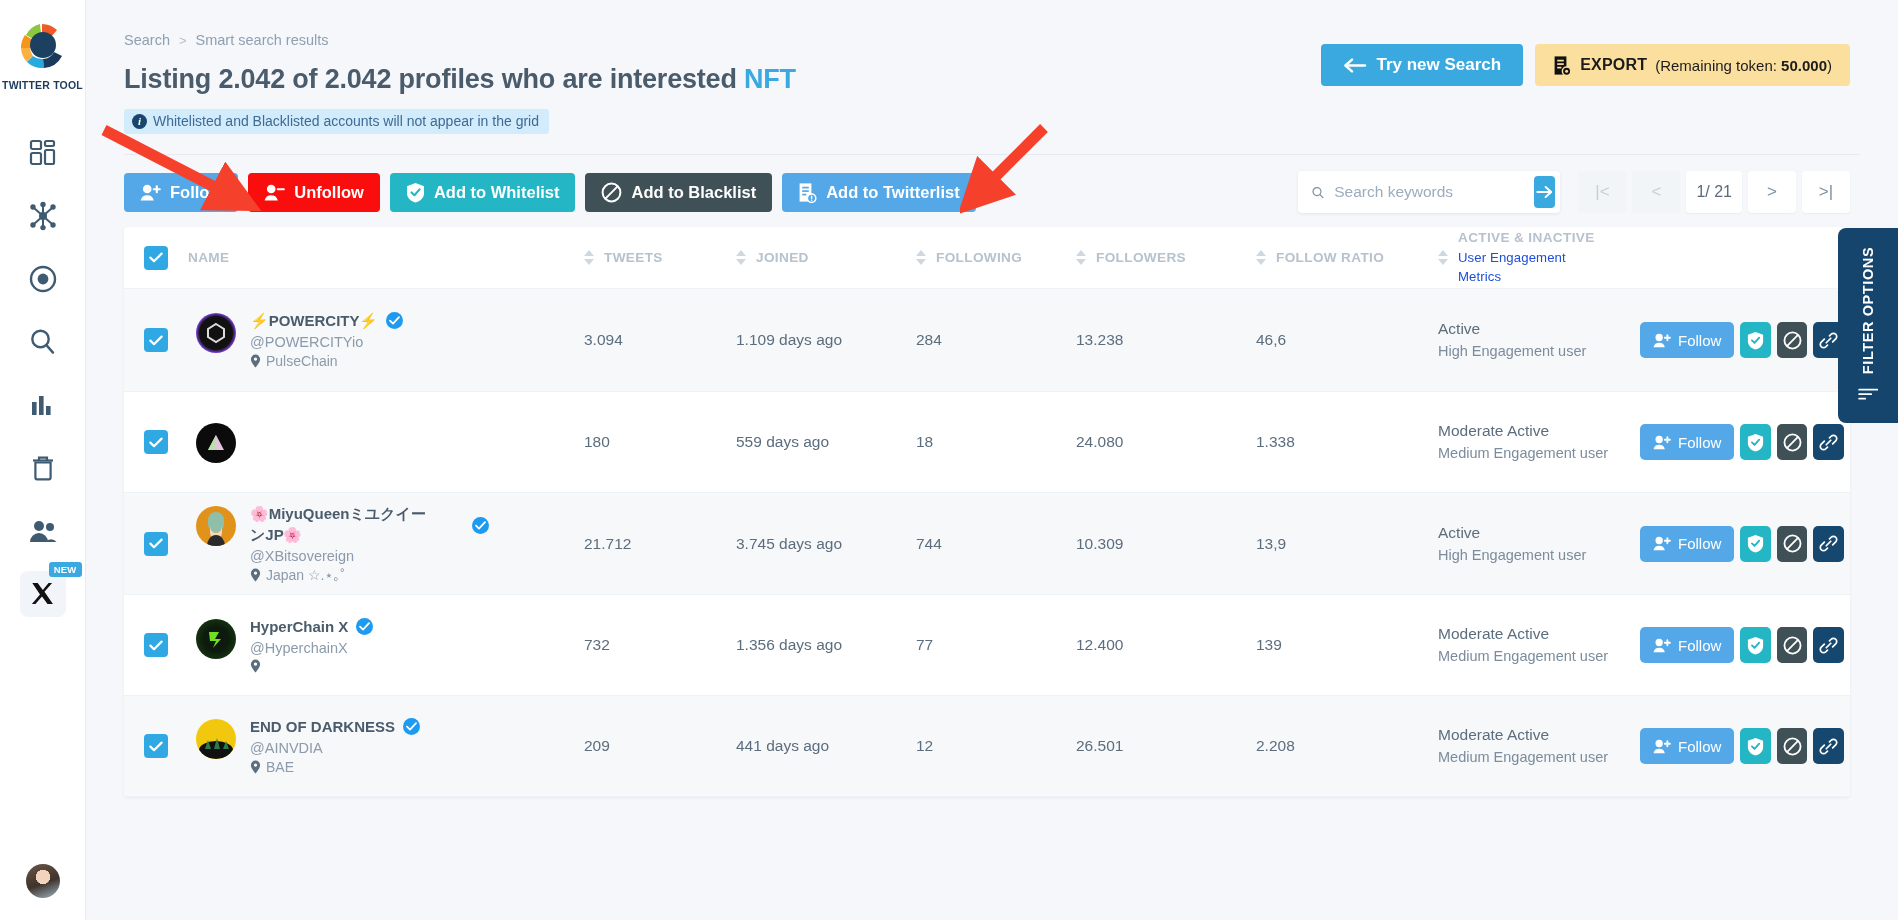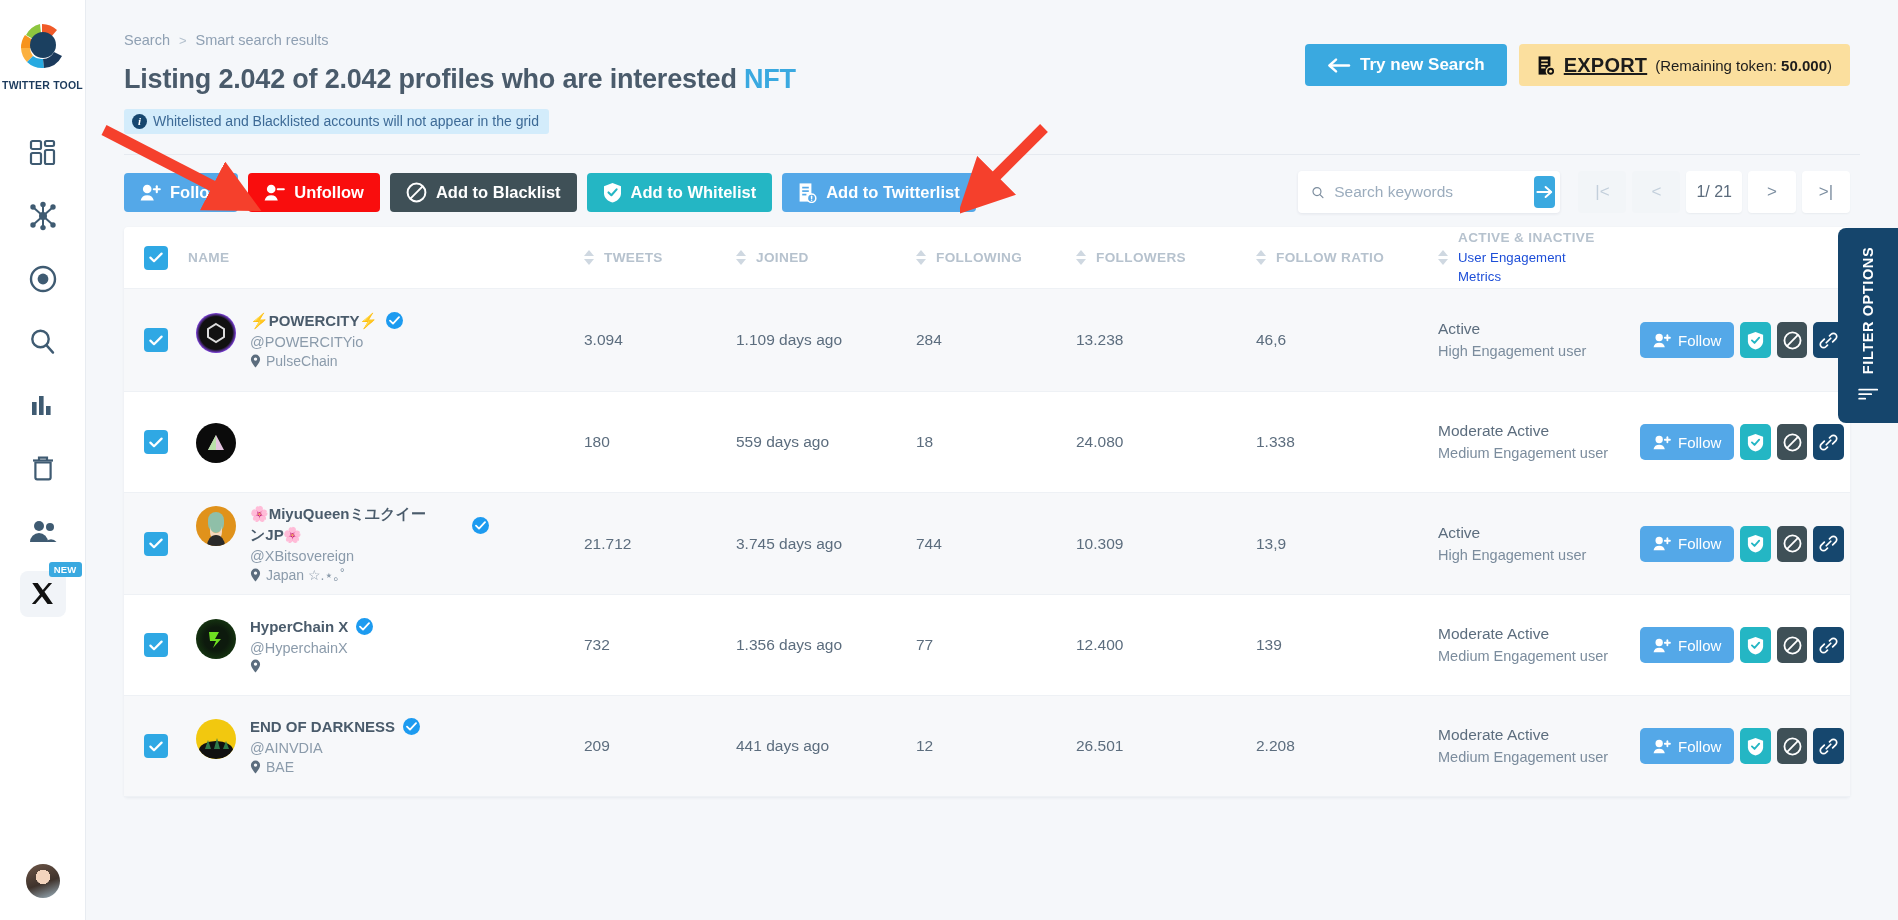--- a/index.html
+++ b/index.html
@@ -79,21 +79,21 @@
     height: 42px; padding: 0 22px; font-size: 17px; font-weight: 700;
     display: flex; align-items: center; gap: 9px; cursor: pointer;
     font-family: inherit;
   }
   .btn-export {
     background: #fbdf9e; color: #1c1c1c; border: 0; border-radius: 4px;
     height: 42px; padding: 0 18px; font-size: 14.5px;
     display: flex; align-items: center; gap: 8px; cursor: pointer;
     font-family: inherit;
   }
-  .btn-export .ex-label { font-weight: 700; font-size: 20px; letter-spacing: .2px; text-decoration: underline; }
+  .btn-export .ex-label { font-weight: 700; font-size: 16px; letter-spacing: .2px; }
   .btn-export .ex-rest { font-size: 15px; }
   .btn-export b { font-weight: 700; }
 
   .divider { margin: 20px 38px 0 38px; border-top: 1px solid #e6eaf0; }
 
   
   .action-row {
     display: flex; align-items: center; justify-content: space-between;
     padding: 16px 48px 0 38px;
   }
@@ -372,33 +372,33 @@
           <span>Follow</span>
         </button>
         <button class="abtn unfollow">
           <svg width="21" height="17" viewBox="0 0 21 17">
             <circle cx="7.2" cy="5" r="4.3" fill="#fff"></circle>
             <path d="M0.6 16.4 a6.8 6.8 0 0 1 13.2 0 z" fill="#fff"></path>
             <line x1="13.8" y1="5.3" x2="19.8" y2="5.3" stroke="#fff" stroke-width="2.1" stroke-linecap="round"></line>
           </svg>
           <span>Unfollow</span>
         </button>
+        <button class="abtn white">
+          <svg width="19" height="21" viewBox="0 0 19 21">
+            <path d="M9.5 1 L18 4.2 v7 c0 5 -4.2 8 -8.5 9.4 C5.2 19.2 1 16.2 1 11.2 v-7 z" fill="#fff"></path>
+            <polyline points="5.5,10.4 8.4,13.2 13.6,7.4" fill="none" stroke="#24b6c4" stroke-width="2.1" stroke-linecap="round" stroke-linejoin="round"></polyline>
+          </svg>
+          <span>Add to Whitelist</span>
+        </button>
         <button class="abtn black">
           <svg width="21" height="21" viewBox="0 0 21 21">
             <circle cx="10.5" cy="10.5" r="8.9" fill="none" stroke="#fff" stroke-width="2"></circle>
             <line x1="4.4" y1="16.6" x2="16.6" y2="4.4" stroke="#fff" stroke-width="2"></line>
           </svg>
           <span>Add to Blacklist</span>
-        </button>
-        <button class="abtn white">
-          <svg width="19" height="21" viewBox="0 0 19 21">
-            <path d="M9.5 1 L18 4.2 v7 c0 5 -4.2 8 -8.5 9.4 C5.2 19.2 1 16.2 1 11.2 v-7 z" fill="#fff"></path>
-            <polyline points="5.5,10.4 8.4,13.2 13.6,7.4" fill="none" stroke="#24b6c4" stroke-width="2.1" stroke-linecap="round" stroke-linejoin="round"></polyline>
-          </svg>
-          <span>Add to Whitelist</span>
         </button>
         <button class="abtn twlist">
           <svg width="19" height="21" viewBox="0 0 19 21">
             <path d="M1.6 1.4 h11.8 v18.2 H1.6 z" fill="#fff"></path>
             <line x1="4.2" y1="5.6" x2="10.8" y2="5.6" stroke="#54a8e8" stroke-width="1.7"></line>
             <line x1="4.2" y1="9.1" x2="10.8" y2="9.1" stroke="#54a8e8" stroke-width="1.7"></line>
             <line x1="4.2" y1="12.6" x2="8.4" y2="12.6" stroke="#54a8e8" stroke-width="1.7"></line>
             <circle cx="13.6" cy="16.2" r="4.2" fill="#54a8e8" stroke="#fff" stroke-width="1.5"></circle>
             <line x1="13.6" y1="14.2" x2="13.6" y2="16.6" stroke="#fff" stroke-width="1.4" stroke-linecap="round"></line>
             <circle cx="13.6" cy="18.2" r="0.75" fill="#fff"></circle>

